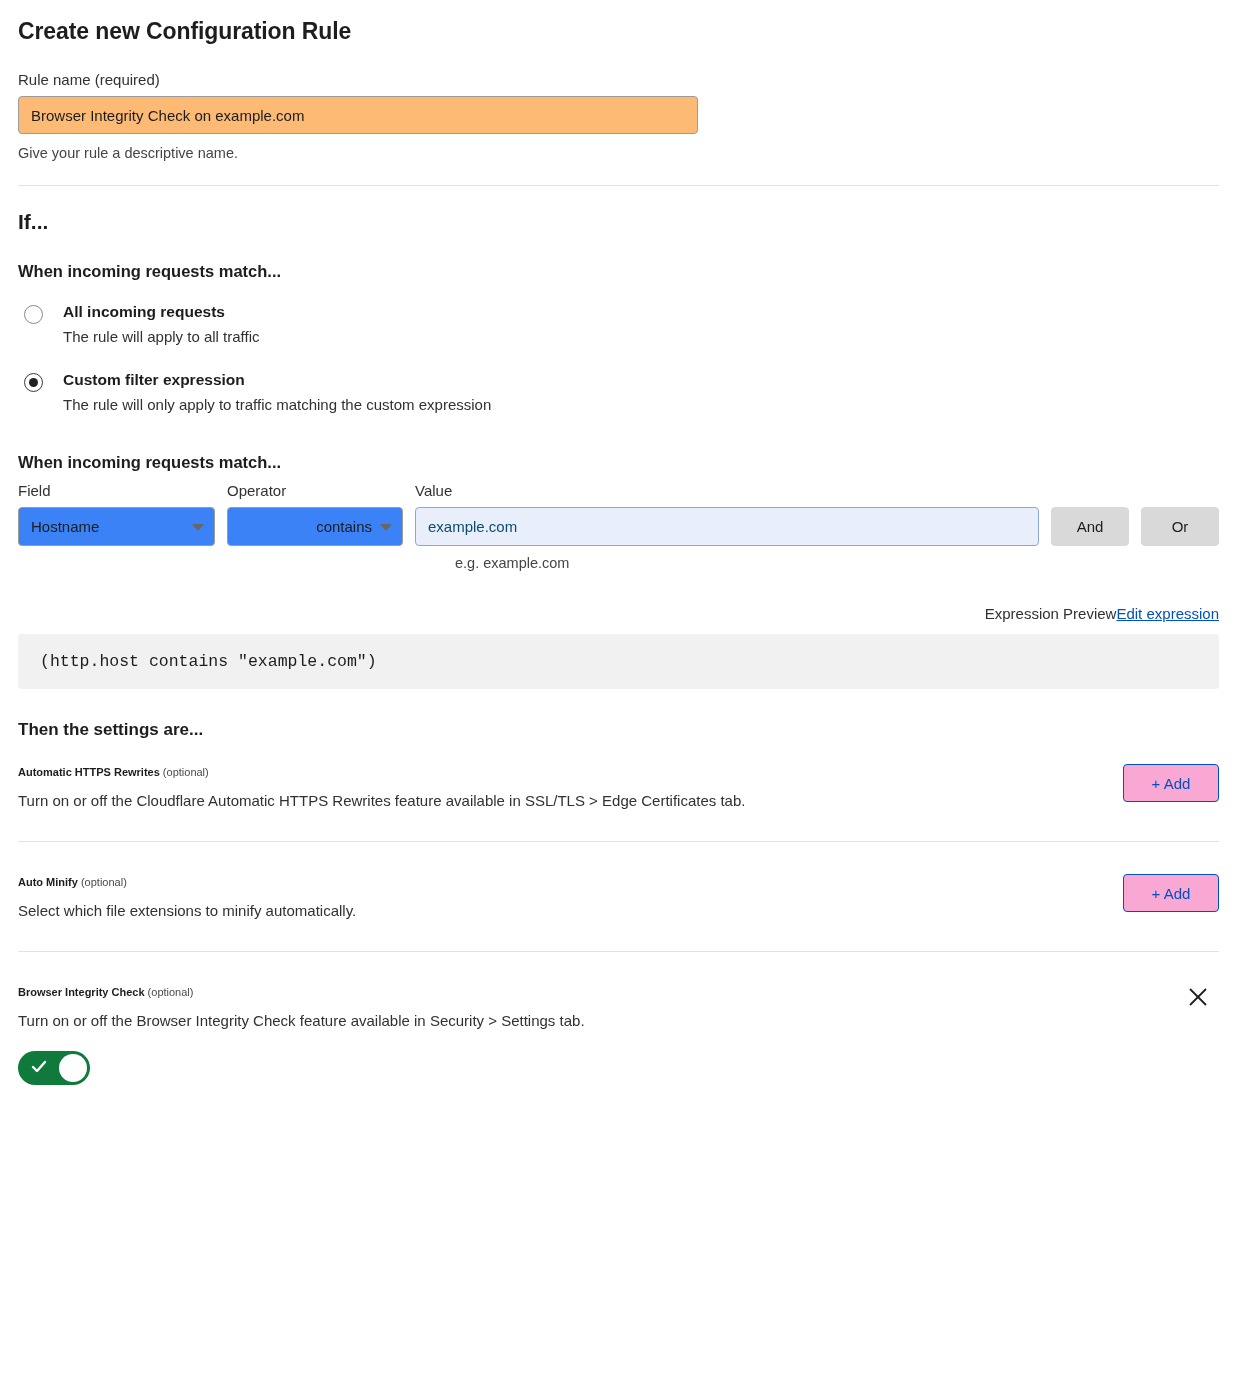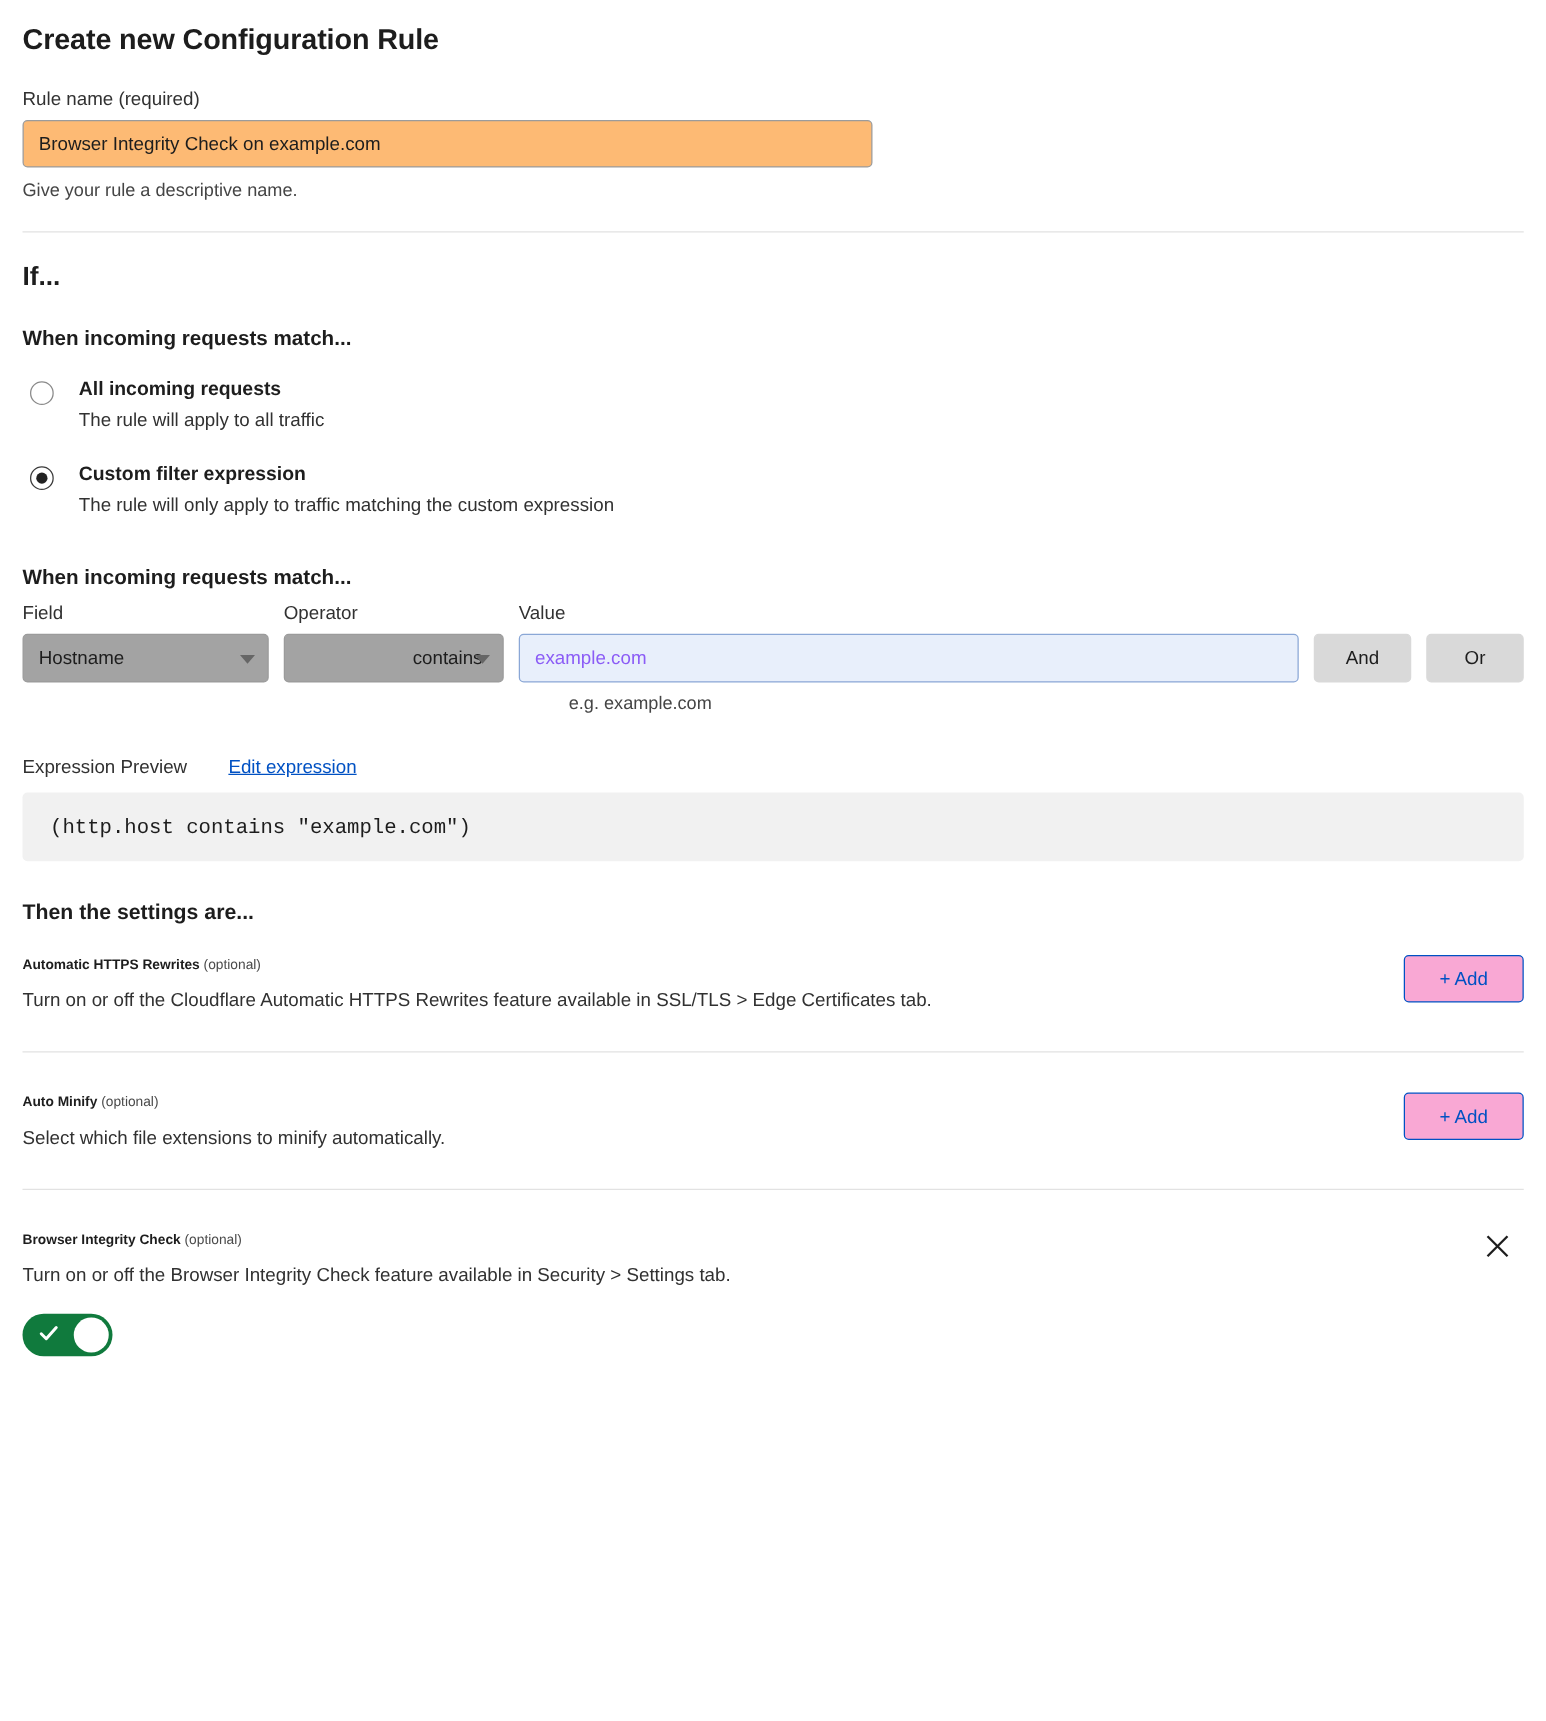--- a/index.html
+++ b/index.html
@@ -126,24 +126,24 @@
     width: 197px;
     height: 39px;
   }
   .select-wrap.op { width: 176px; text-align: right; }
   .select-box {
     width: 100%;
     height: 39px;
     box-sizing: border-box;
     border: 1px solid #9b9b9b;
     border-radius: 4px;
-    background: #a3a3a3;
-    font-size: 15px;
-    color: #1d1d1d;
-    padding: 0 16px 0 12px;
+    background: #3b82f6;
+    font-size: 15px;
+    color: #1d1d1d;
+    padding: 0 30px 0 12px;
     line-height: 37px;
     overflow: hidden;
     white-space: nowrap;
     text-overflow: ellipsis;
   }
   .caret {
     position: absolute;
     right: 11px;
     top: 17px;
     width: 0; height: 0;
@@ -154,21 +154,21 @@
   .value-input {
     width: 624px;
     height: 39px;
     box-sizing: border-box;
     border: 1px solid #8aa7d6;
     border-radius: 4px;
     background: #e8effb;
     padding: 0 12px;
     font-size: 15px;
     font-family: "Liberation Sans", sans-serif;
-    color: #8b5cf6;
+    color: #0c4a6e;
     outline: none;
   }
   .btn-gray {
     height: 39px;
     min-width: 78px;
     box-sizing: border-box;
     background: #d9d9d9;
     border: 1px solid #d9d9d9;
     border-radius: 4px;
     font-size: 15px;
@@ -178,24 +178,23 @@
   }
   .col-gap { margin-left: 12px; }
   .value-helper {
     font-size: 14.5px;
     color: #454545;
     margin-top: 9px;
     margin-left: 437px;
   }
   .preview-head {
     display: flex;
-    justify-content: flex-start;
+    justify-content: flex-end;
     align-items: baseline;
     margin-top: 34px;
-    gap: 33px;
   }
   .preview-label {
     font-size: 15px;
     color: #313131;
   }
   .edit-link {
     font-size: 15px;
     color: #0051c3;
     text-decoration: underline;
     cursor: pointer;

